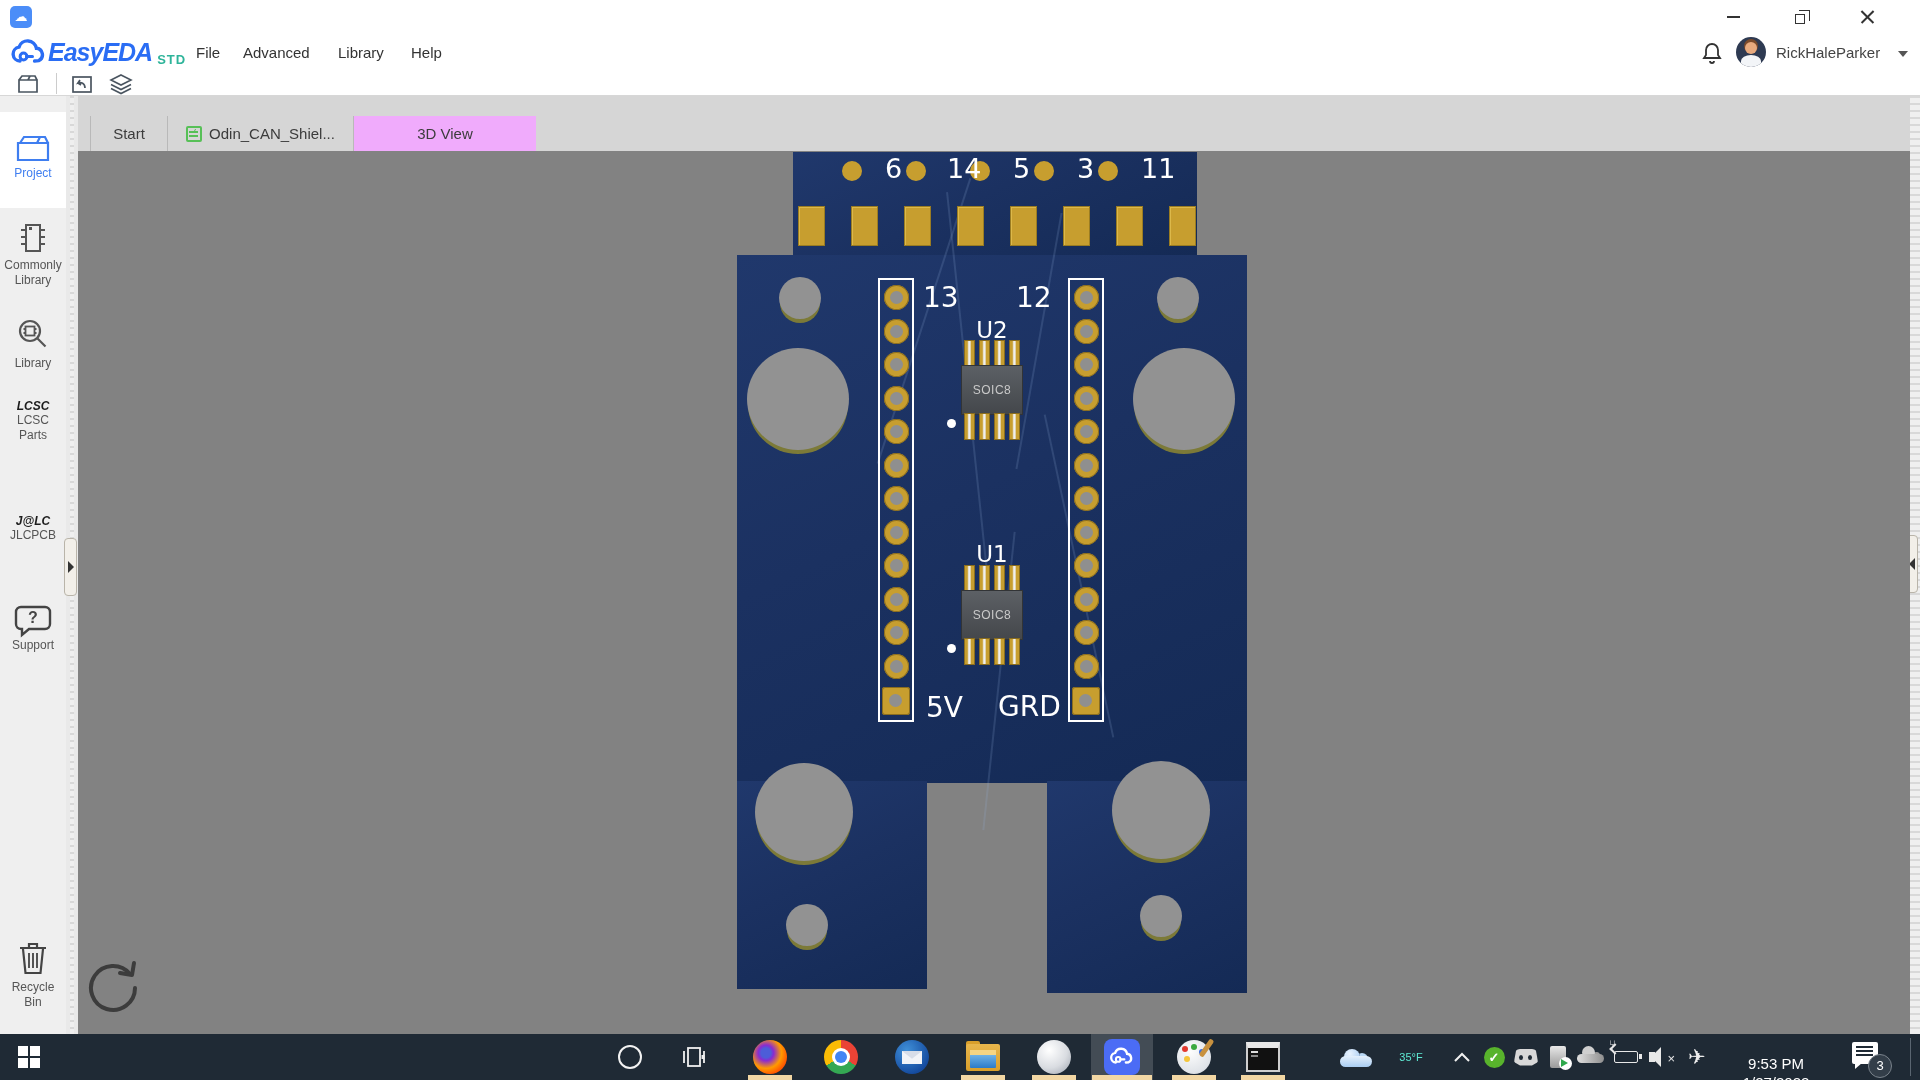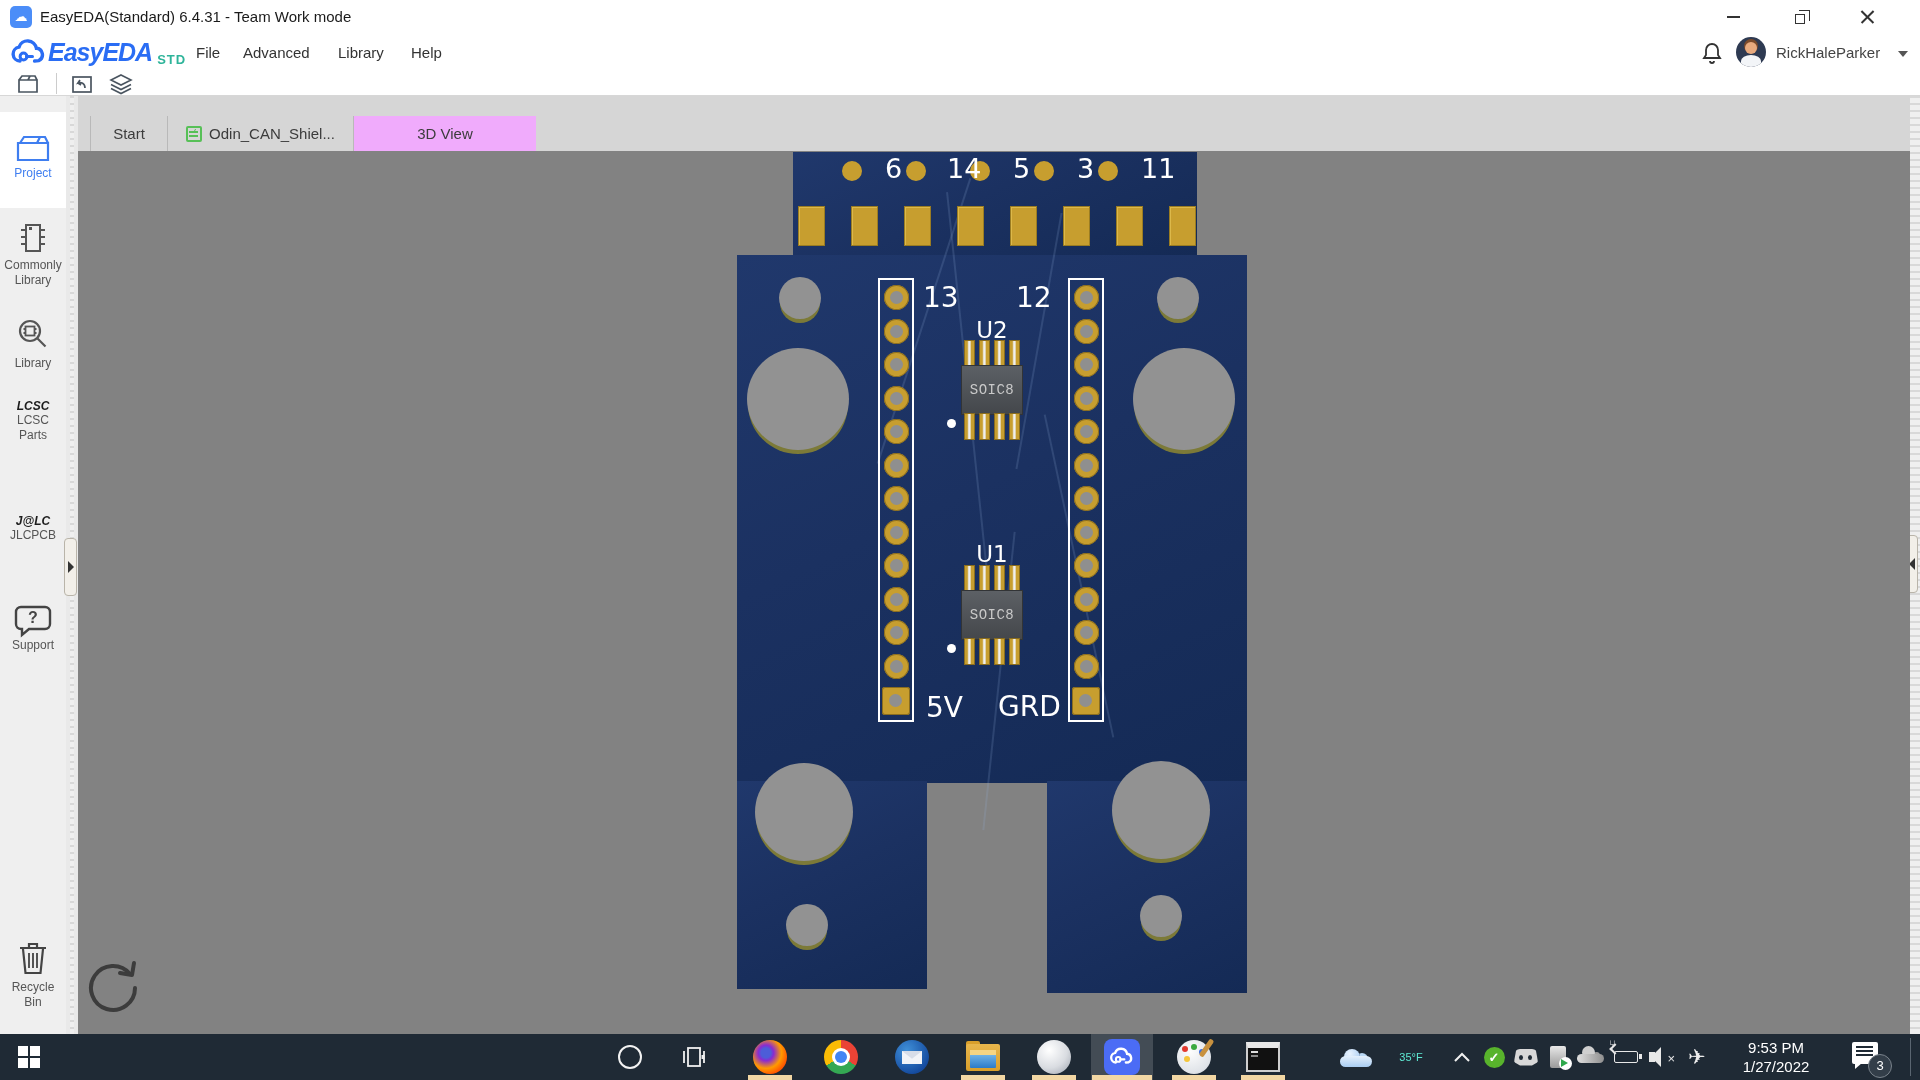--- a/index.html
+++ b/index.html
@@ -79,21 +79,21 @@
   .hpad::after { content:""; position:absolute; left:6px; top:6px; width:13px; height:13px; border-radius:50%; background:#8f8f8f; }
   .hpad.square { width:28px; height:28px; border-radius:3px; }
   .hpad.square::after { left:7px; top:7px; }
 
   .board-label { position:absolute; color:#fff; font-family:"DejaVu Sans", sans-serif; }
 
   .chip-pins { position:absolute; width:62px; display:flex; justify-content:space-between; padding:0 3px; }
   .pin { width:11px; height:27px; background:linear-gradient(90deg,#c79e2f 25%, #efefef 42%, #efefef 55%, #c79e2f 72%); border:1px solid #8a6d1f; }
   .chip-body { position:absolute; width:62px; height:50px; background:linear-gradient(180deg,#5c6065,#44474b); border:1px solid #323436;
                display:flex; align-items:center; justify-content:center; }
-  .chip-body span { color:#c9c9c9; font-size:14px; letter-spacing:0.5px; font-family:Liberation Mono, monospace; }
+  .chip-body span { color:#c9c9c9; font-size:12px; letter-spacing:0.5px; font-family:Liberation Sans, sans-serif; }
   .pin1dot { position:absolute; width:9px; height:9px; border-radius:50%; background:#fff; }
 
   .rotate-ctl { position:absolute; left:8px; top:806px; width:56px; height:56px; cursor:pointer; }
 
   
   .taskbar { position:absolute; left:0; top:1034px; width:1920px; height:46px; background:#1f2a35; }
   .tb-cell { position:absolute; top:0; width:46px; height:46px; display:flex; align-items:center; justify-content:center; cursor:pointer; }
   .tb-under { position:absolute; bottom:0; left:1px; right:1px; height:5px; background:#f2d7a4; }
   .searchbox { position:absolute; left:58px; top:0; width:502px; height:46px; background:#f3f3f3; border:1px solid #c8c8c8; display:flex; align-items:center; }
   .searchbox input { border:none; outline:none; background:transparent; font-size:18px; color:#3c3c3c; width:400px; font-family:"Liberation Sans", sans-serif; }
@@ -146,37 +146,36 @@
   .od-icon::after { content:""; position:absolute; left:0; top:4px; width:27px; height:9px; border-radius:6px; background:linear-gradient(90deg,#e0e0e0,#8f8f8f); }
   .batt-icon { position:relative; width:24px; height:12px; border:1.6px solid #e8e8e8; border-radius:2px; }
   .batt-icon::after { content:""; position:absolute; right:-5px; top:2px; width:3px; height:5px; background:#e8e8e8; }
   .batt-icon::before { content:"\2442"; position:absolute; left:-6px; top:-14px; color:#e8e8e8; font-size:11px; }
   .plug { position:absolute; left:-4px; top:-7px; width:8px; height:8px; border-bottom:2px solid #e8e8e8; border-left:2px solid #e8e8e8; transform:rotate(45deg); }
   .spk-icon { position:relative; width:26px; height:20px; }
   .spk-icon .body { position:absolute; left:0; top:5px; width:6px; height:10px; background:#e8e8e8; }
   .spk-icon .conePart { position:absolute; left:2px; top:0; width:0; height:0; border-right:10px solid #e8e8e8; border-top:10px solid transparent; border-bottom:10px solid transparent; }
   .spk-icon .mute { position:absolute; right:0; top:4px; color:#e8e8e8; font-size:13px; }
   .plane-icon { color:#ececec; font-size:21px; font-family:"DejaVu Sans", sans-serif; }
-  .clock-block { position:absolute; left:1716px; top:0; width:120px; height:46px; text-align:center; color:#fff; font-size:15px; padding-top:4px; line-height:19px; cursor:pointer; }
+  .clock-block { position:absolute; left:1716px; top:0; width:120px; height:46px; text-align:center; color:#fff; font-size:15px; padding-top:20px; line-height:19px; cursor:pointer; }
   .notif-wrap { position:absolute; left:1852px; top:8px; width:40px; height:32px; cursor:pointer; }
   .notif-sq { position:absolute; left:0; top:0; width:26px; height:22px; background:#fff; border-radius:2px; }
   .notif-sq::before { content:""; position:absolute; left:4px; top:4px; width:17px; height:2px; background:#1f2a35; box-shadow:0 4px 0 #1f2a35, 0 8px 0 #1f2a35; }
   .notif-sq::after { content:""; position:absolute; left:3px; bottom:-5px; border-left:7px solid #fff; border-bottom:6px solid transparent; }
   .notif-badge { position:absolute; right:0; bottom:-4px; width:24px; height:24px; border-radius:50%; background:#333e49; border:1.5px solid #7a838c;
                  color:#fff; font-size:13px; line-height:21px; text-align:center; }
   .show-desk { position:absolute; left:1910px; top:4px; width:1px; height:38px; background:#5a6570; }
 </style>
 </head>
 <body>
 
 <div class="screen">
 
   <div class="titlebar">
     <div class="app-badge">☁</div>
-    <div class="title-text">EasyEDA(Standard) 6.4.31 - Team Work mode</div>
     <div class="win-btn" style="left:1710px;">
         <div class="g-min"></div>
       </div>
     <div class="win-btn" style="left:1777px;">
         <div class="g-restore"></div>
       </div>
     <div class="win-btn" style="left:1844px;">
         <div class="g-close"></div>
       </div>
   </div>

